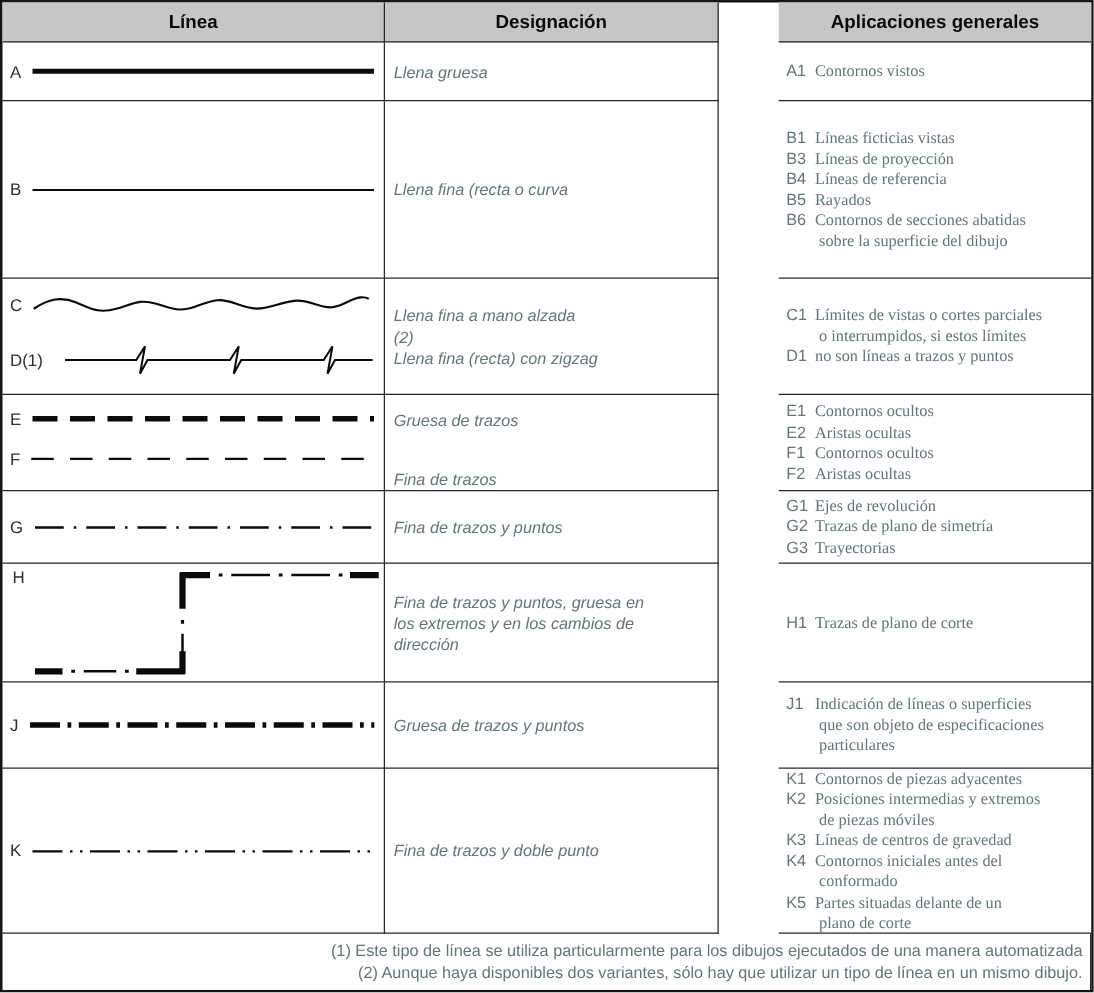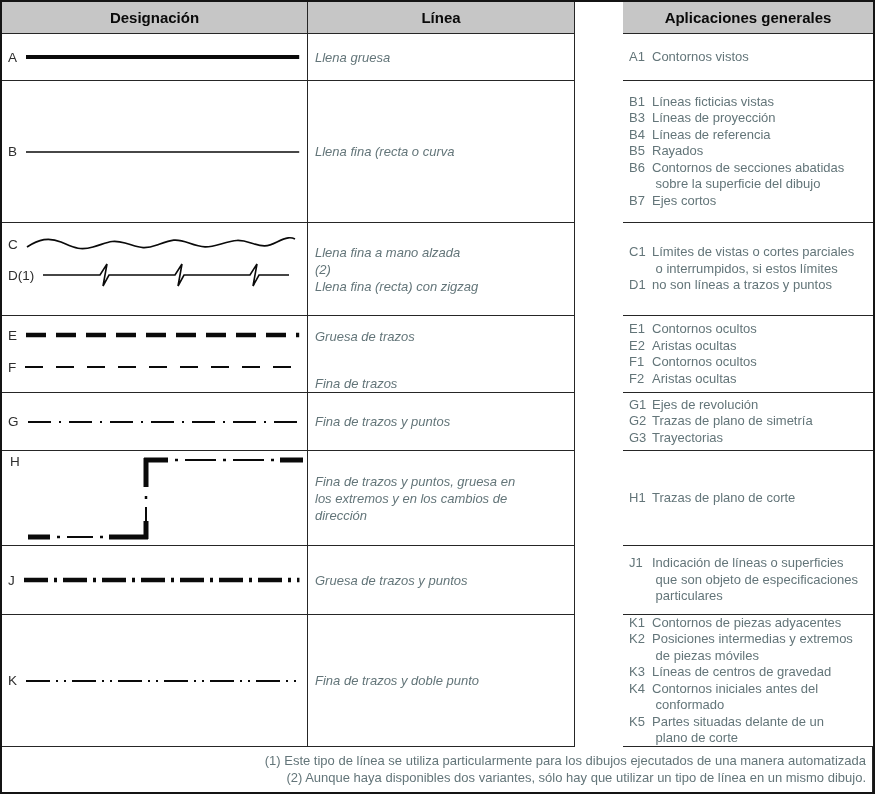--- a/index.html
+++ b/index.html
@@ -23,21 +23,21 @@
     font-size:15px; font-weight:bold; color:#0a0a0a;
   }
 
   
   .linecell { display:flex; flex-direction:column; justify-content:center; padding-left:6px; position:relative; }
   .line-row { display:flex; align-items:center; }
   .line-row svg { display:block; margin-right:5px; }
   .line-row .grow { flex:1; }
   .letter { font-size:13.5px; color:#2e2e2e; margin-right:7px; white-space:nowrap; }
   .cell-cd { justify-content:flex-start; padding-top:7px; }
-  .cell-cd .row-d { margin-top:4px; }
+  .cell-cd .row-d { margin-top:17px;justify-content:space-between; }
   .cell-ef { justify-content:flex-start; padding-top:11px; }
   .cell-ef .row-f { margin-top:16px; }
   .cell-h { padding:0; }
   .cell-h .letter-h { position:absolute; left:8px; top:3px; }
   .cell-h svg { position:absolute; left:2px; top:0; }
 
   
   .desig {
     display:flex; flex-direction:column; justify-content:center;
     padding:0 6px 0 7px;
@@ -50,39 +50,39 @@
   .desig-ef .ef-gap { margin-top:15px; }
 
   
   .apps {
     display:flex; flex-direction:column; justify-content:center;
     padding:2px 2px 2px 6px;
     font-size:13px; line-height:16.5px; color:#637579;
   }
   .app-item { display:flex; }
   .app-code { width:23px; flex:none; }
-  .app-text { flex:1; white-space:pre-line; }
+  .app-text { flex:1; white-space:pre-line;font-family:Liberation Serif, serif; }
 
   
   .footer {
     grid-column:1 / -1;
     border-bottom:none;
     padding:5px 6px 0 3px;
     font-size:13px; line-height:17px; color:#637579;text-align:right;
   }
 
   .ln { stroke:#0a0a0a; }
 </style>
 </head>
 <body>
 
 <div class="table">
 
+  <div class="c th">Línea</div>
   <div class="c th">Designación</div>
-  <div class="c th">Línea</div>
   <div class="c th last">Aplicaciones generales</div>
 
   <div class="c linecell">
     <div class="line-row">
       <span class="letter">A</span>
       <svg class="grow" height="10">
         <line class="ln" x1="2" y1="5" x2="99%" y2="5" stroke-width="4"></line>
       </svg>
     </div>
   </div>
@@ -129,24 +129,20 @@
     <span class="app-code">B5</span>
     <span class="app-text">Rayados</span>
   </div>
 
   <div class="app-item">
     <span class="app-code">B6</span>
     <span class="app-text">Contornos de secciones abatidas
 &nbsp;sobre la superficie del dibujo</span>
   </div>
 
-  <div class="app-item">
-    <span class="app-code">B7</span>
-    <span class="app-text">Ejes cortos</span>
-  </div>
 </div>
 
   <div class="c linecell cell-cd">
     <div class="line-row">
       <span class="letter">C</span>
       <svg width="272" height="28">
         <path class="ln" fill="none" stroke-width="1.7" d="M2,17 C14,9 24,7 36,12 S54,21 68,17 S86,9 100,13 S118,20 132,15 S150,8 164,13 S182,18 196,14 S214,9 226,13 S242,17 252,12 S266,7 270,9"></path>
       </svg>
     </div>
     <div class="line-row row-d">

